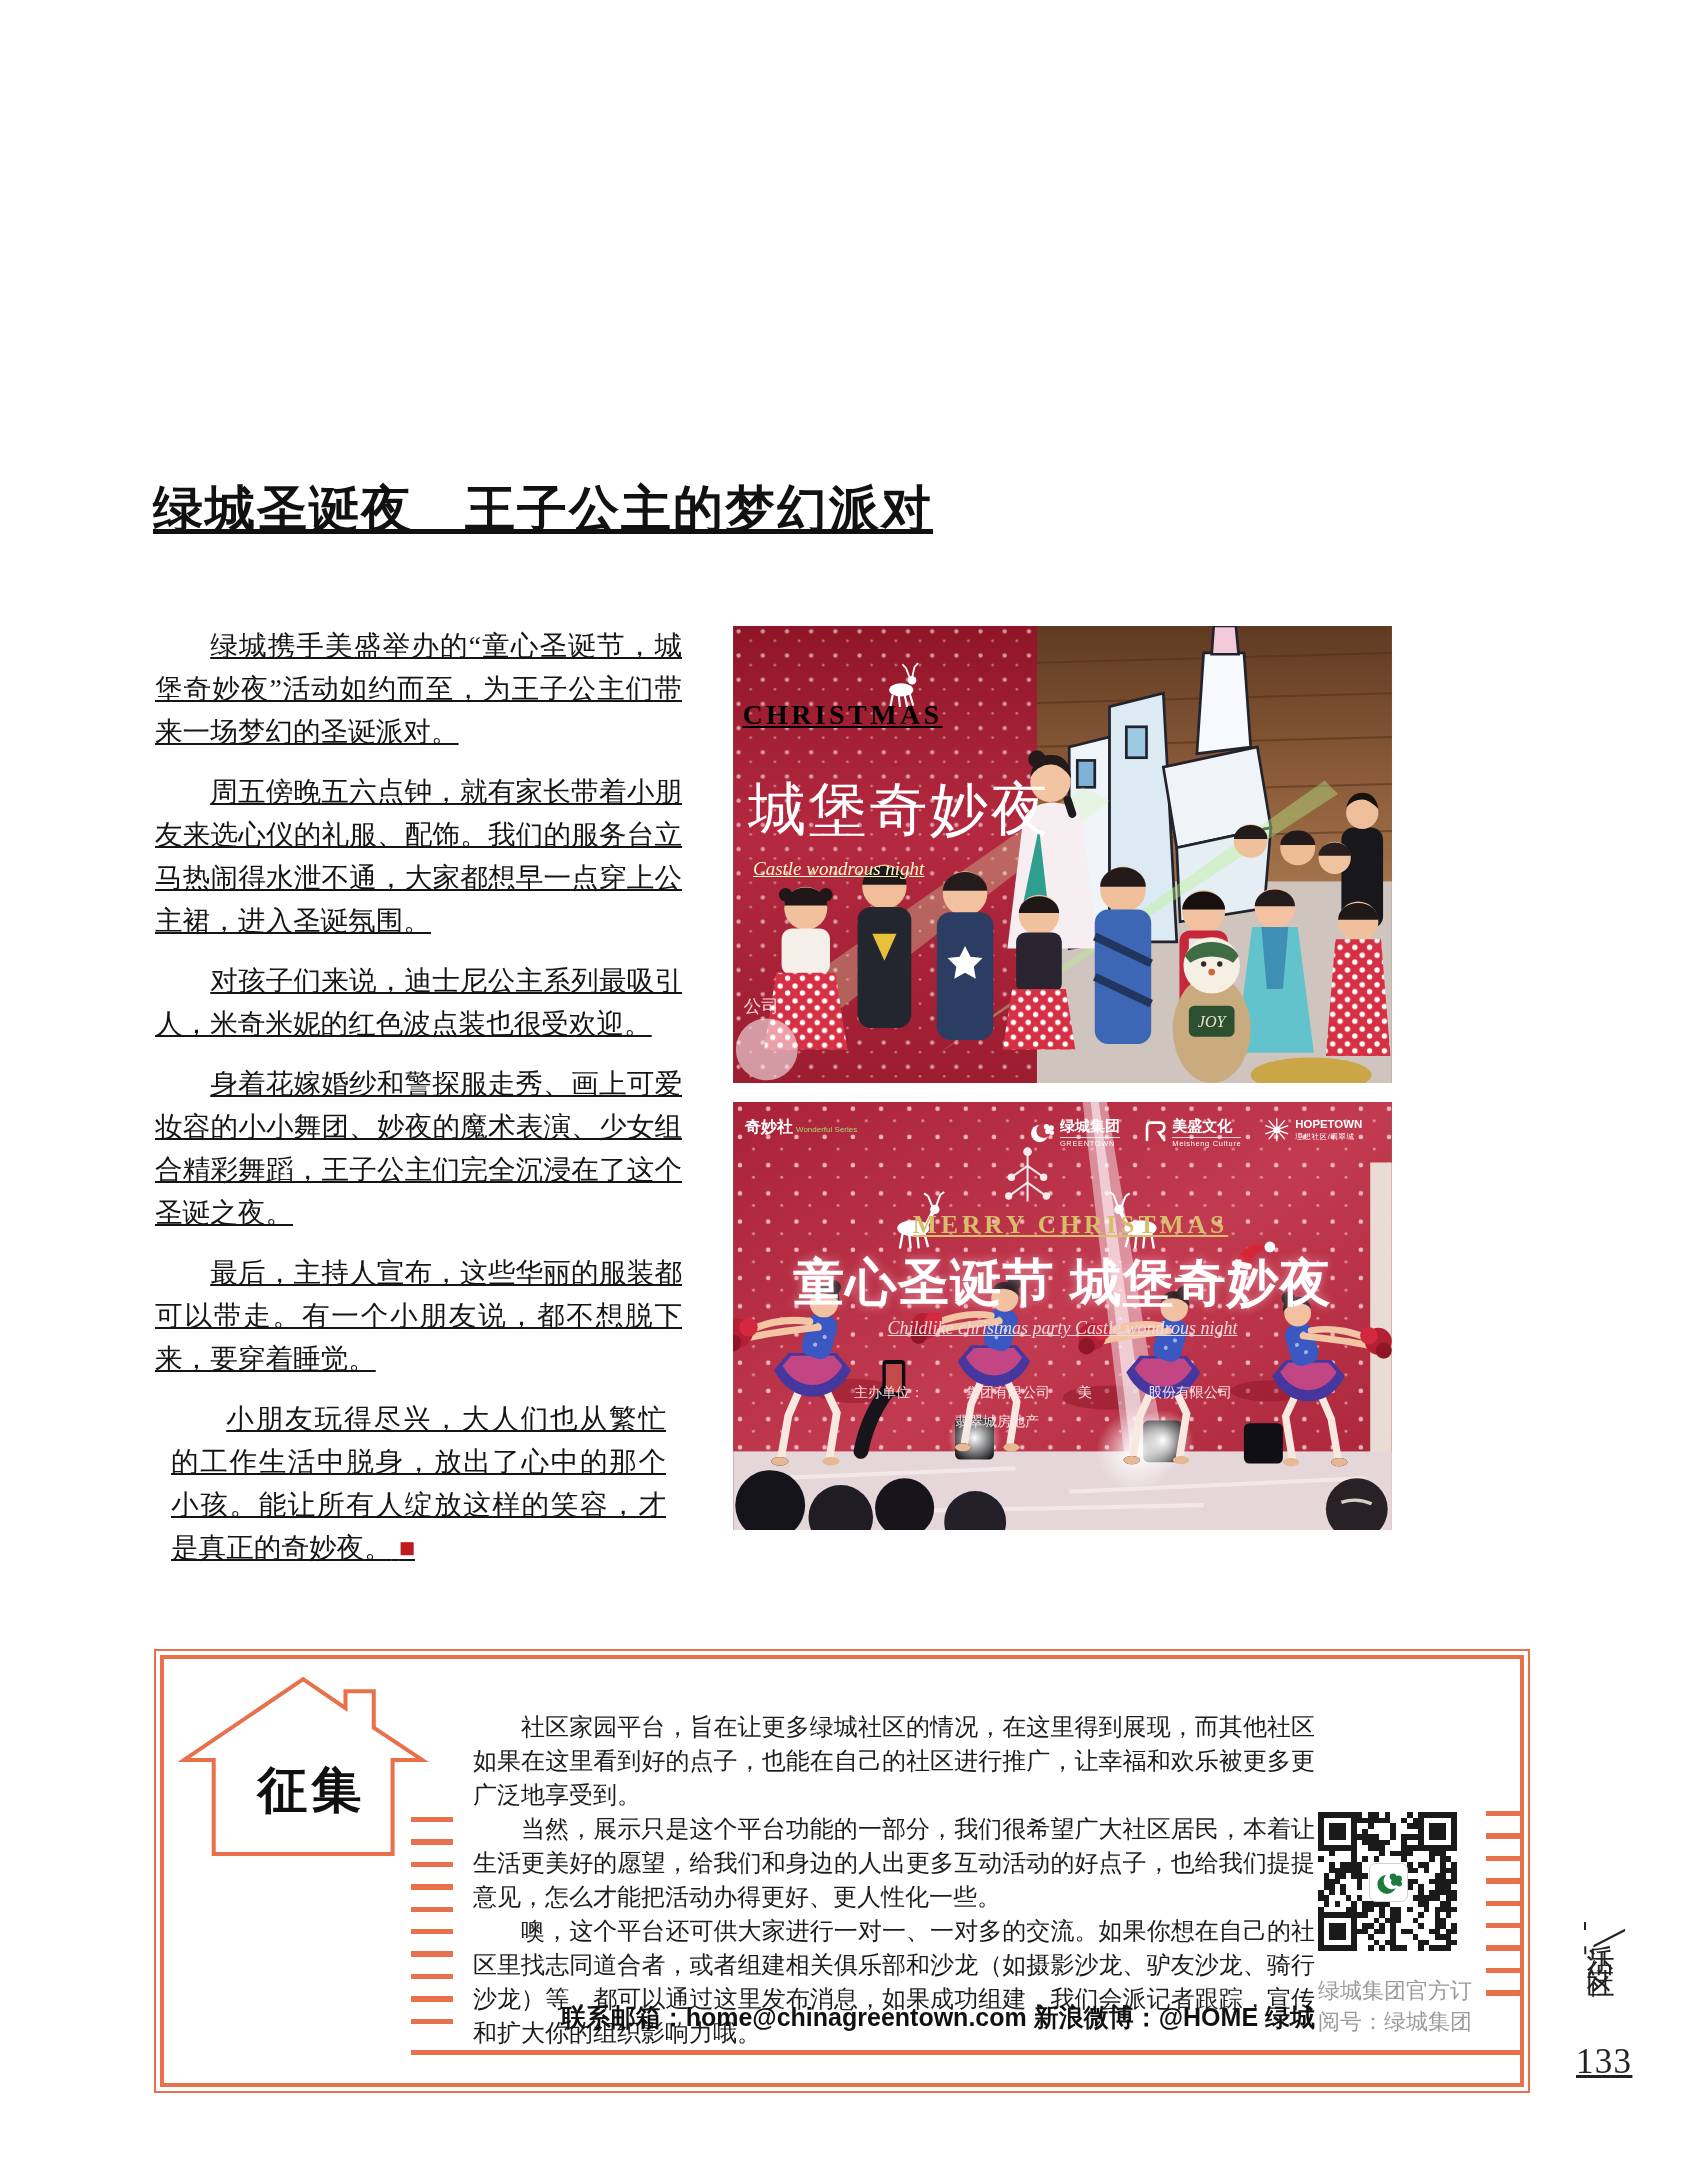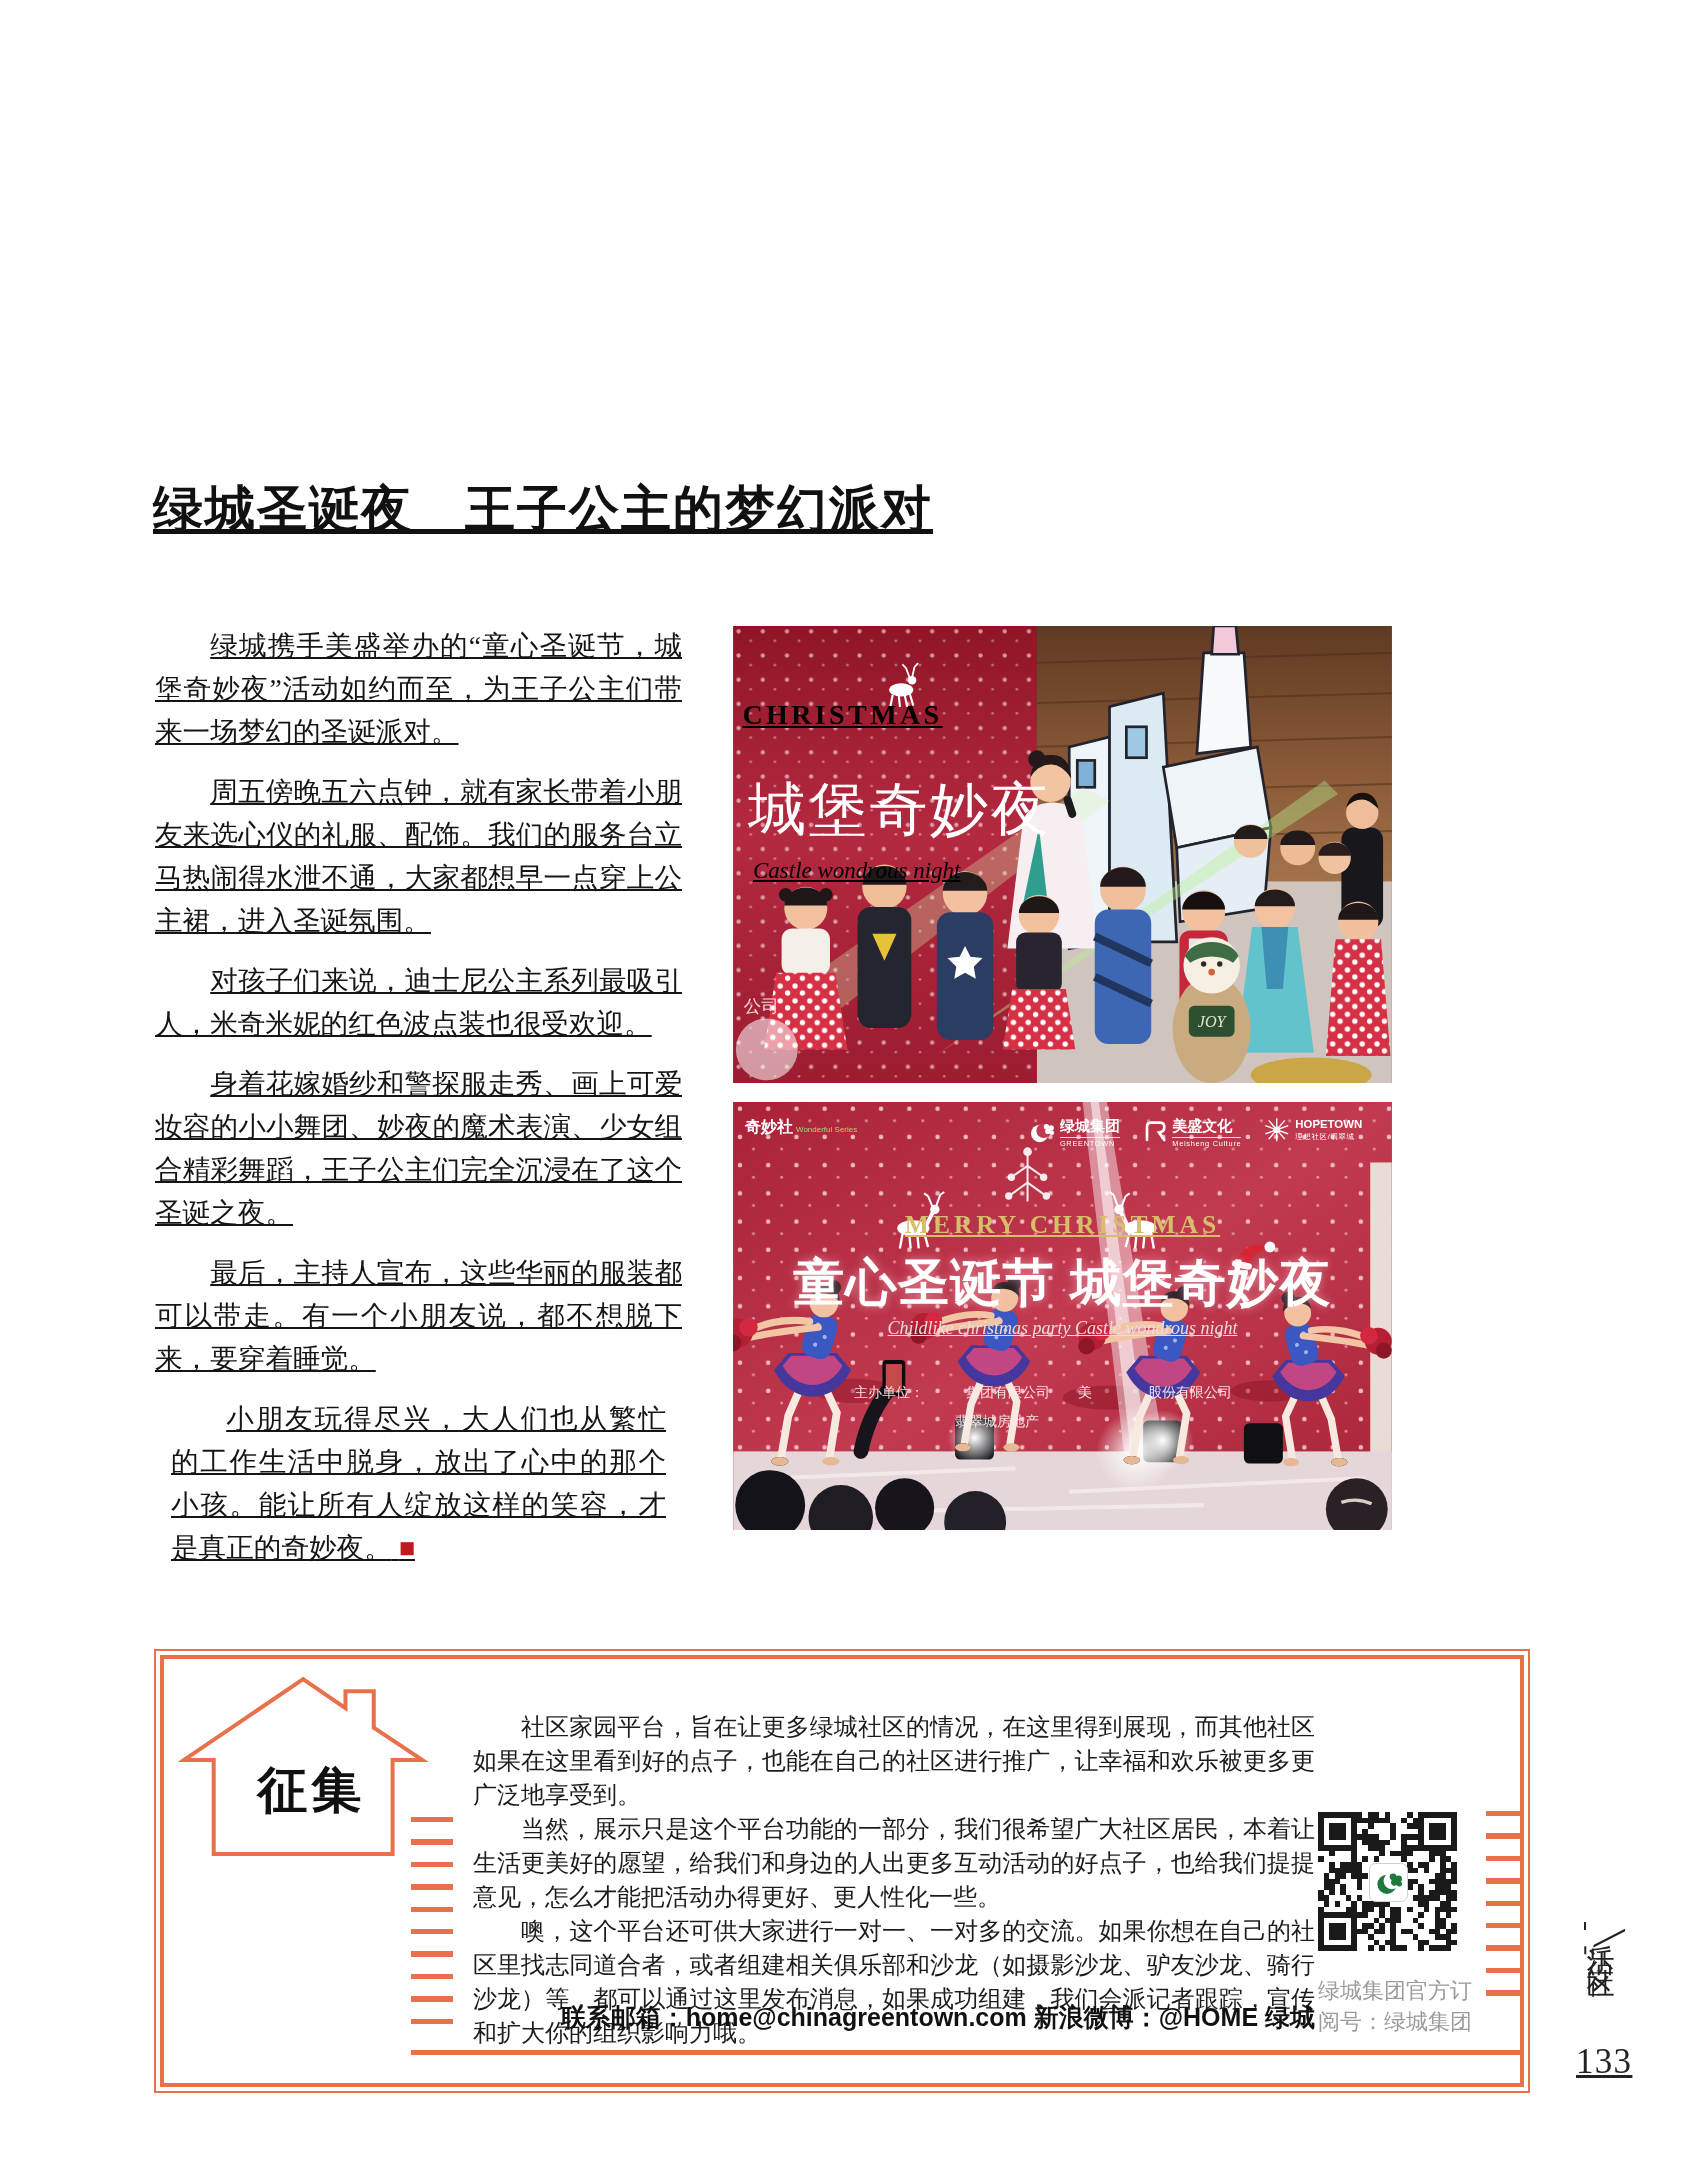--- a/index.html
+++ b/index.html
@@ -15,23 +15,23 @@
   #body-col p{margin:0 0 17px 0;text-indent:2em;}
   #end-mark{color:#C11920;font-size:27px;}
 
   
   .photo{overflow:hidden;background:#777;}
   #photo1{left:733px;top:626px;width:659px;height:457px;}
   #photo2{left:733px;top:1102px;width:659px;height:428px;}
   .ph-text{position:absolute;color:#fff;}
   .p1-christmas{left:9.4px;top:73px;font-size:28px;letter-spacing:3.4px;color:#000000;font-weight:bold;}
   .p1-castle{left:15px;top:145px;font-size:58px;font-weight:normal;color:#fff;font-family:"Liberation Sans","DejaVu Sans",sans-serif;letter-spacing:2.7px;}
-  .p1-script{left:20px;top:232px;font-size:23px;font-style:italic;color:#000000;}
+  .p1-script{left:20px;top:232px;font-size:19px;font-style:italic;color:#fef9c3;}
   .p1-company{left:10.8px;top:368px;font-size:17.5px;color:#f4dada;}
-  .p2-merry{left:0;top:108px;width:100%;text-align:center;font-size:25.5px;font-weight:bold;letter-spacing:4px;color:#D7BE6B;}
+  .p2-merry{left:0;top:108px;width:100%;text-align:center;font-size:25.5px;font-weight:bold;letter-spacing:4px;color:#D7BE6B;padding-left:8px;}
   .p2-title{left:0;top:147px;width:100%;text-align:center;font-size:51px;font-weight:bold;color:#fff;
             font-family:"Liberation Sans","DejaVu Sans",sans-serif;letter-spacing:1.3px;text-shadow:0 0 9.4px rgba(255,200,210,.55);}
   .p2-script{left:0;top:216px;width:100%;text-align:center;font-size:18px;font-style:italic;color:#f0d9dc;}
   .p2-org1{left:121px;top:282px;font-size:14px;color:#fbe9ec;opacity:.95;}
   .p2-org2{left:222px;top:311px;font-size:14px;color:#fbe9ec;opacity:.95;}
   .p2-logos{left:296px;top:15px;width:356px;display:flex;gap:23px;align-items:flex-start;color:#fff;
             font-family:"Liberation Sans","DejaVu Sans",sans-serif;}
   .p2-logo{display:flex;gap:5.4px;align-items:center;}
   .p2-logo .cn{font-size:15px;font-weight:bold;display:block;}
   .p2-logo .en{font-size:7.4px;letter-spacing:0.7px;display:block;border-top:0.7px solid rgba(255,255,255,.8);margin-top:1.3px;padding-top:0.7px;}

